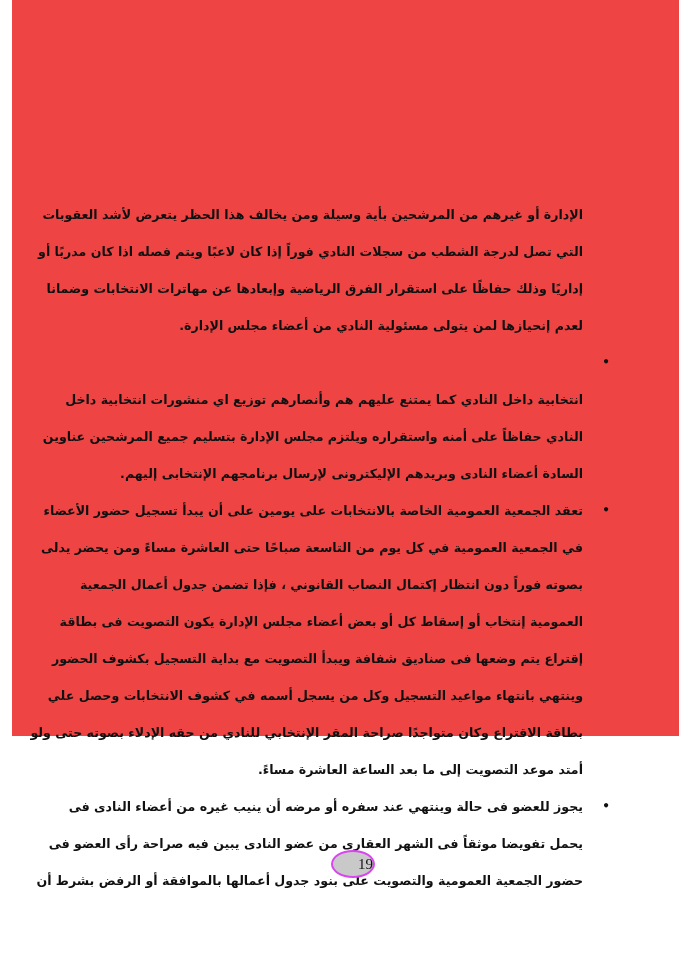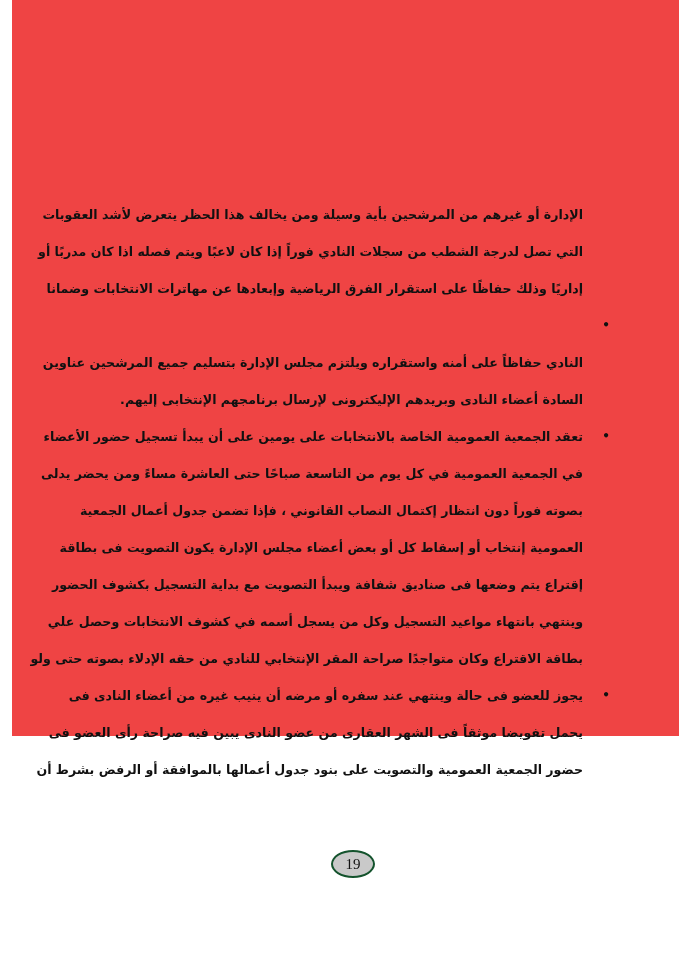--- a/index.html
+++ b/index.html
@@ -6,47 +6,50 @@
   body { width:679px; height:960px; position:relative; overflow:hidden;
          font-family:"DejaVu Sans", sans-serif; color:#111; }
   .page { position:absolute; left:12px; top:0; width:679px; height:736px; background:#ef4444; }
   .content { position:absolute; top:196px; left:85px; width:486px; direction:rtl; }
   .line { font-weight:bold; font-size:12.6px; height:37px; line-height:37px;
           white-space:nowrap; text-align:justify; text-align-last:justify; }
   .line.last { text-align-last:right; }
   .bullet-line { position:relative; }
   .bullet { position:absolute; right:-27px; top:0; font-size:12px; }
   .pagenum { position:absolute; left:319px; top:850px; width:40px; height:24px;
-             border:2px solid #14532d; border-radius:50%; background:#c9c9c9;
-             text-align:center; line-height:24px; font-family:"Liberation Serif", serif;
+             border:2px solid #d946ef; border-radius:50%; background:#c9c9c9;
+             text-align:right; line-height:24px; font-family:"Liberation Serif", serif;
              font-size:15px; color:#111; box-sizing:content-box; }
 </style>
 </head>
 <body>
 
 <div class="page">
   <div class="content" id="content">
       <div>
         <div class="line"><span>الإدارة أو غيرهم من المرشحين بأية وسيلة ومن يخالف هذا الحظر يتعرض لأشد العقوبات</span></div>
         <div class="line"><span>التي تصل لدرجة الشطب من سجلات النادي فوراً إذا كان لاعبًا ويتم فصله اذا كان مدربًا أو</span></div>
         <div class="line"><span>إداريًا وذلك حفاظًا على استقرار الفرق الرياضية وإبعادها عن مهاترات الانتخابات وضمانا</span></div>
+        <div class="line last"><span>لعدم إنحيازها لمن يتولى مسئولية النادي من أعضاء مجلس الإدارة.</span></div>
       </div>
       <div>
         <div class="line bullet-line"><span class="bullet">•</span></div>
+        <div class="line"><span>انتخابية داخل النادي كما يمتنع عليهم هم وأنصارهم توزيع اي منشورات انتخابية داخل</span></div>
         <div class="line"><span>النادي حفاظاً على أمنه واستقراره ويلتزم مجلس الإدارة بتسليم جميع المرشحين عناوين</span></div>
         <div class="line last"><span>السادة أعضاء النادى وبريدهم الإليكترونى لإرسال برنامجهم الإنتخابى إليهم.</span></div>
       </div>
       <div>
         <div class="line bullet-line"><span class="bullet">•</span><span>تعقد الجمعية العمومية الخاصة بالانتخابات على يومين على أن يبدأ تسجيل حضور الأعضاء</span></div>
         <div class="line"><span>في الجمعية العمومية في كل يوم من التاسعة صباحًا حتى العاشرة مساءً ومن يحضر يدلى</span></div>
         <div class="line"><span>بصوته فوراً دون انتظار إكتمال النصاب القانوني ، فإذا تضمن جدول أعمال الجمعية</span></div>
         <div class="line"><span>العمومية إنتخاب أو إسقاط كل أو بعض أعضاء مجلس الإدارة يكون التصويت فى بطاقة</span></div>
         <div class="line"><span>إقتراع يتم وضعها فى صناديق شفافة ويبدأ التصويت مع بداية التسجيل بكشوف الحضور</span></div>
         <div class="line"><span>وينتهي بانتهاء مواعيد التسجيل وكل من يسجل أسمه في كشوف الانتخابات وحصل علي</span></div>
         <div class="line"><span>بطاقة الاقتراع وكان متواجدًا صراحة المقر الإنتخابي للنادي من حقه الإدلاء بصوته حتى ولو</span></div>
+        <div class="line last"><span>أمتد موعد التصويت إلى ما بعد الساعة العاشرة مساءً.</span></div>
       </div>
       <div>
         <div class="line bullet-line"><span class="bullet">•</span><span>يجوز للعضو فى حالة وينتهي عند سفره أو مرضه أن ينيب غيره من أعضاء النادى فى</span></div>
         <div class="line"><span>يحمل تفويضا موثقاً فى الشهر العقارى من عضو النادى يبين فيه صراحة رأى العضو فى</span></div>
         <div class="line"><span>حضور الجمعية العمومية والتصويت على بنود جدول أعمالها بالموافقة أو الرفض بشرط أن</span></div>
       </div>
     </div>
   <div class="pagenum">
     <span>19</span>
   </div>

